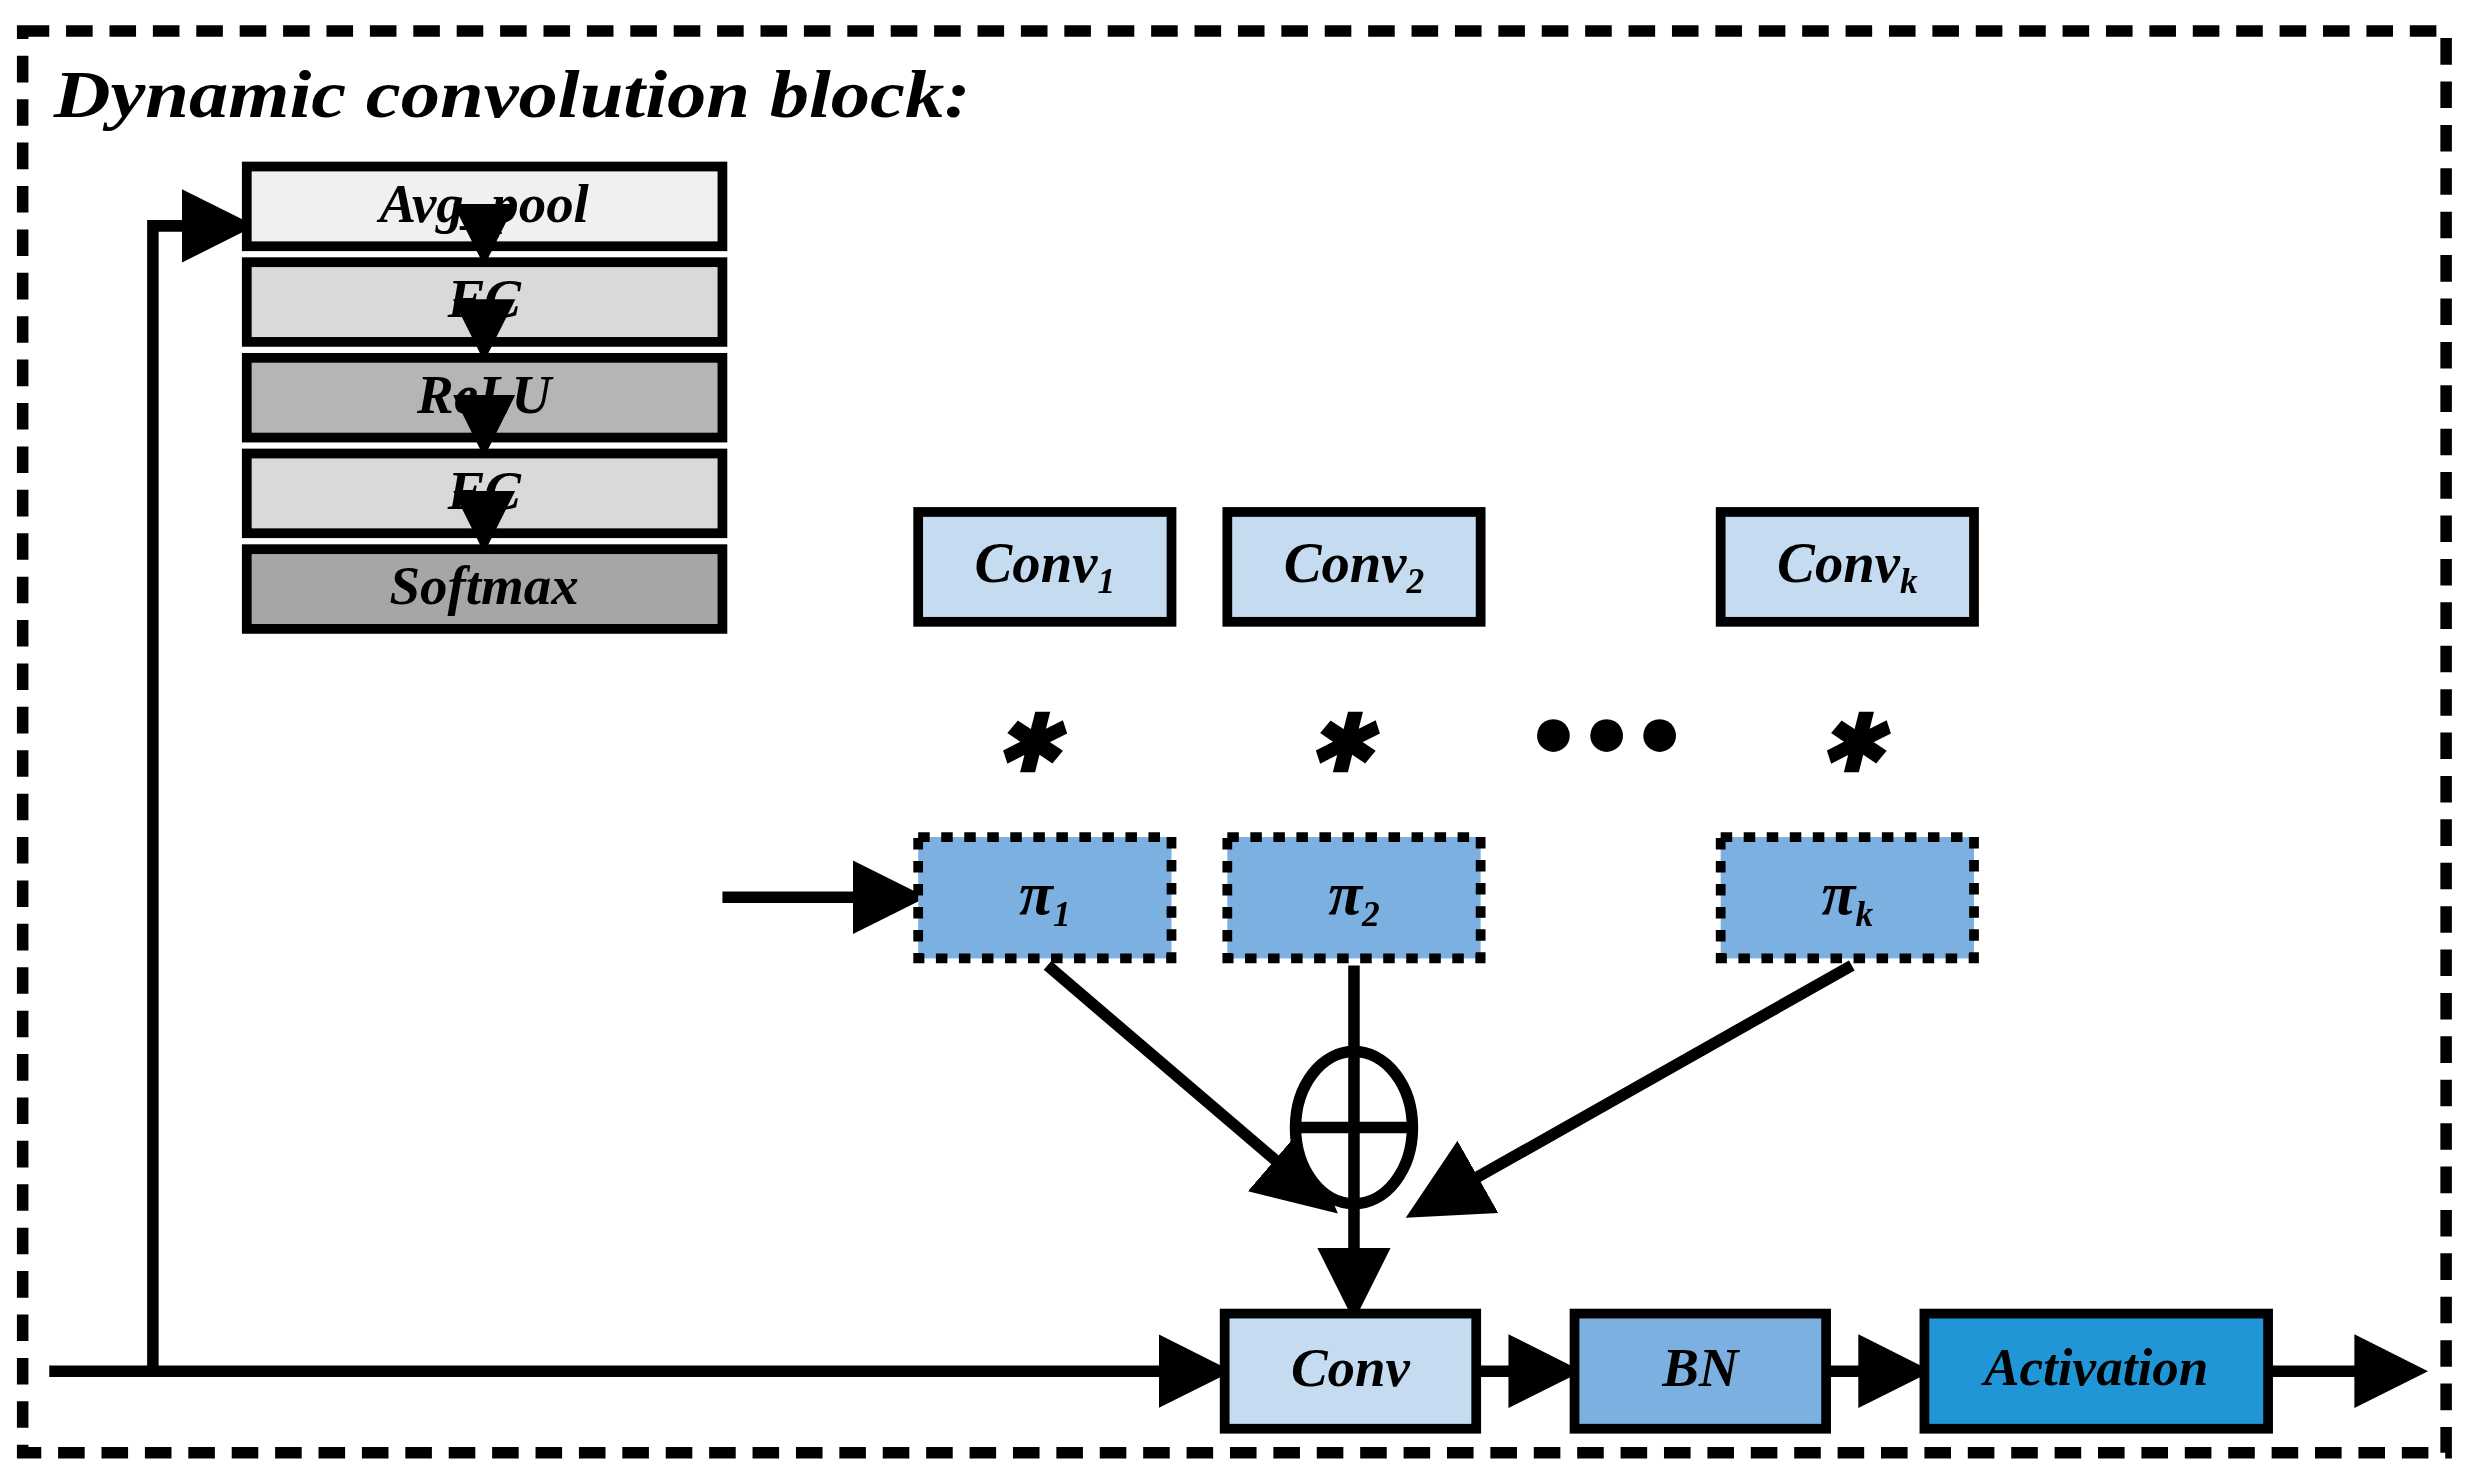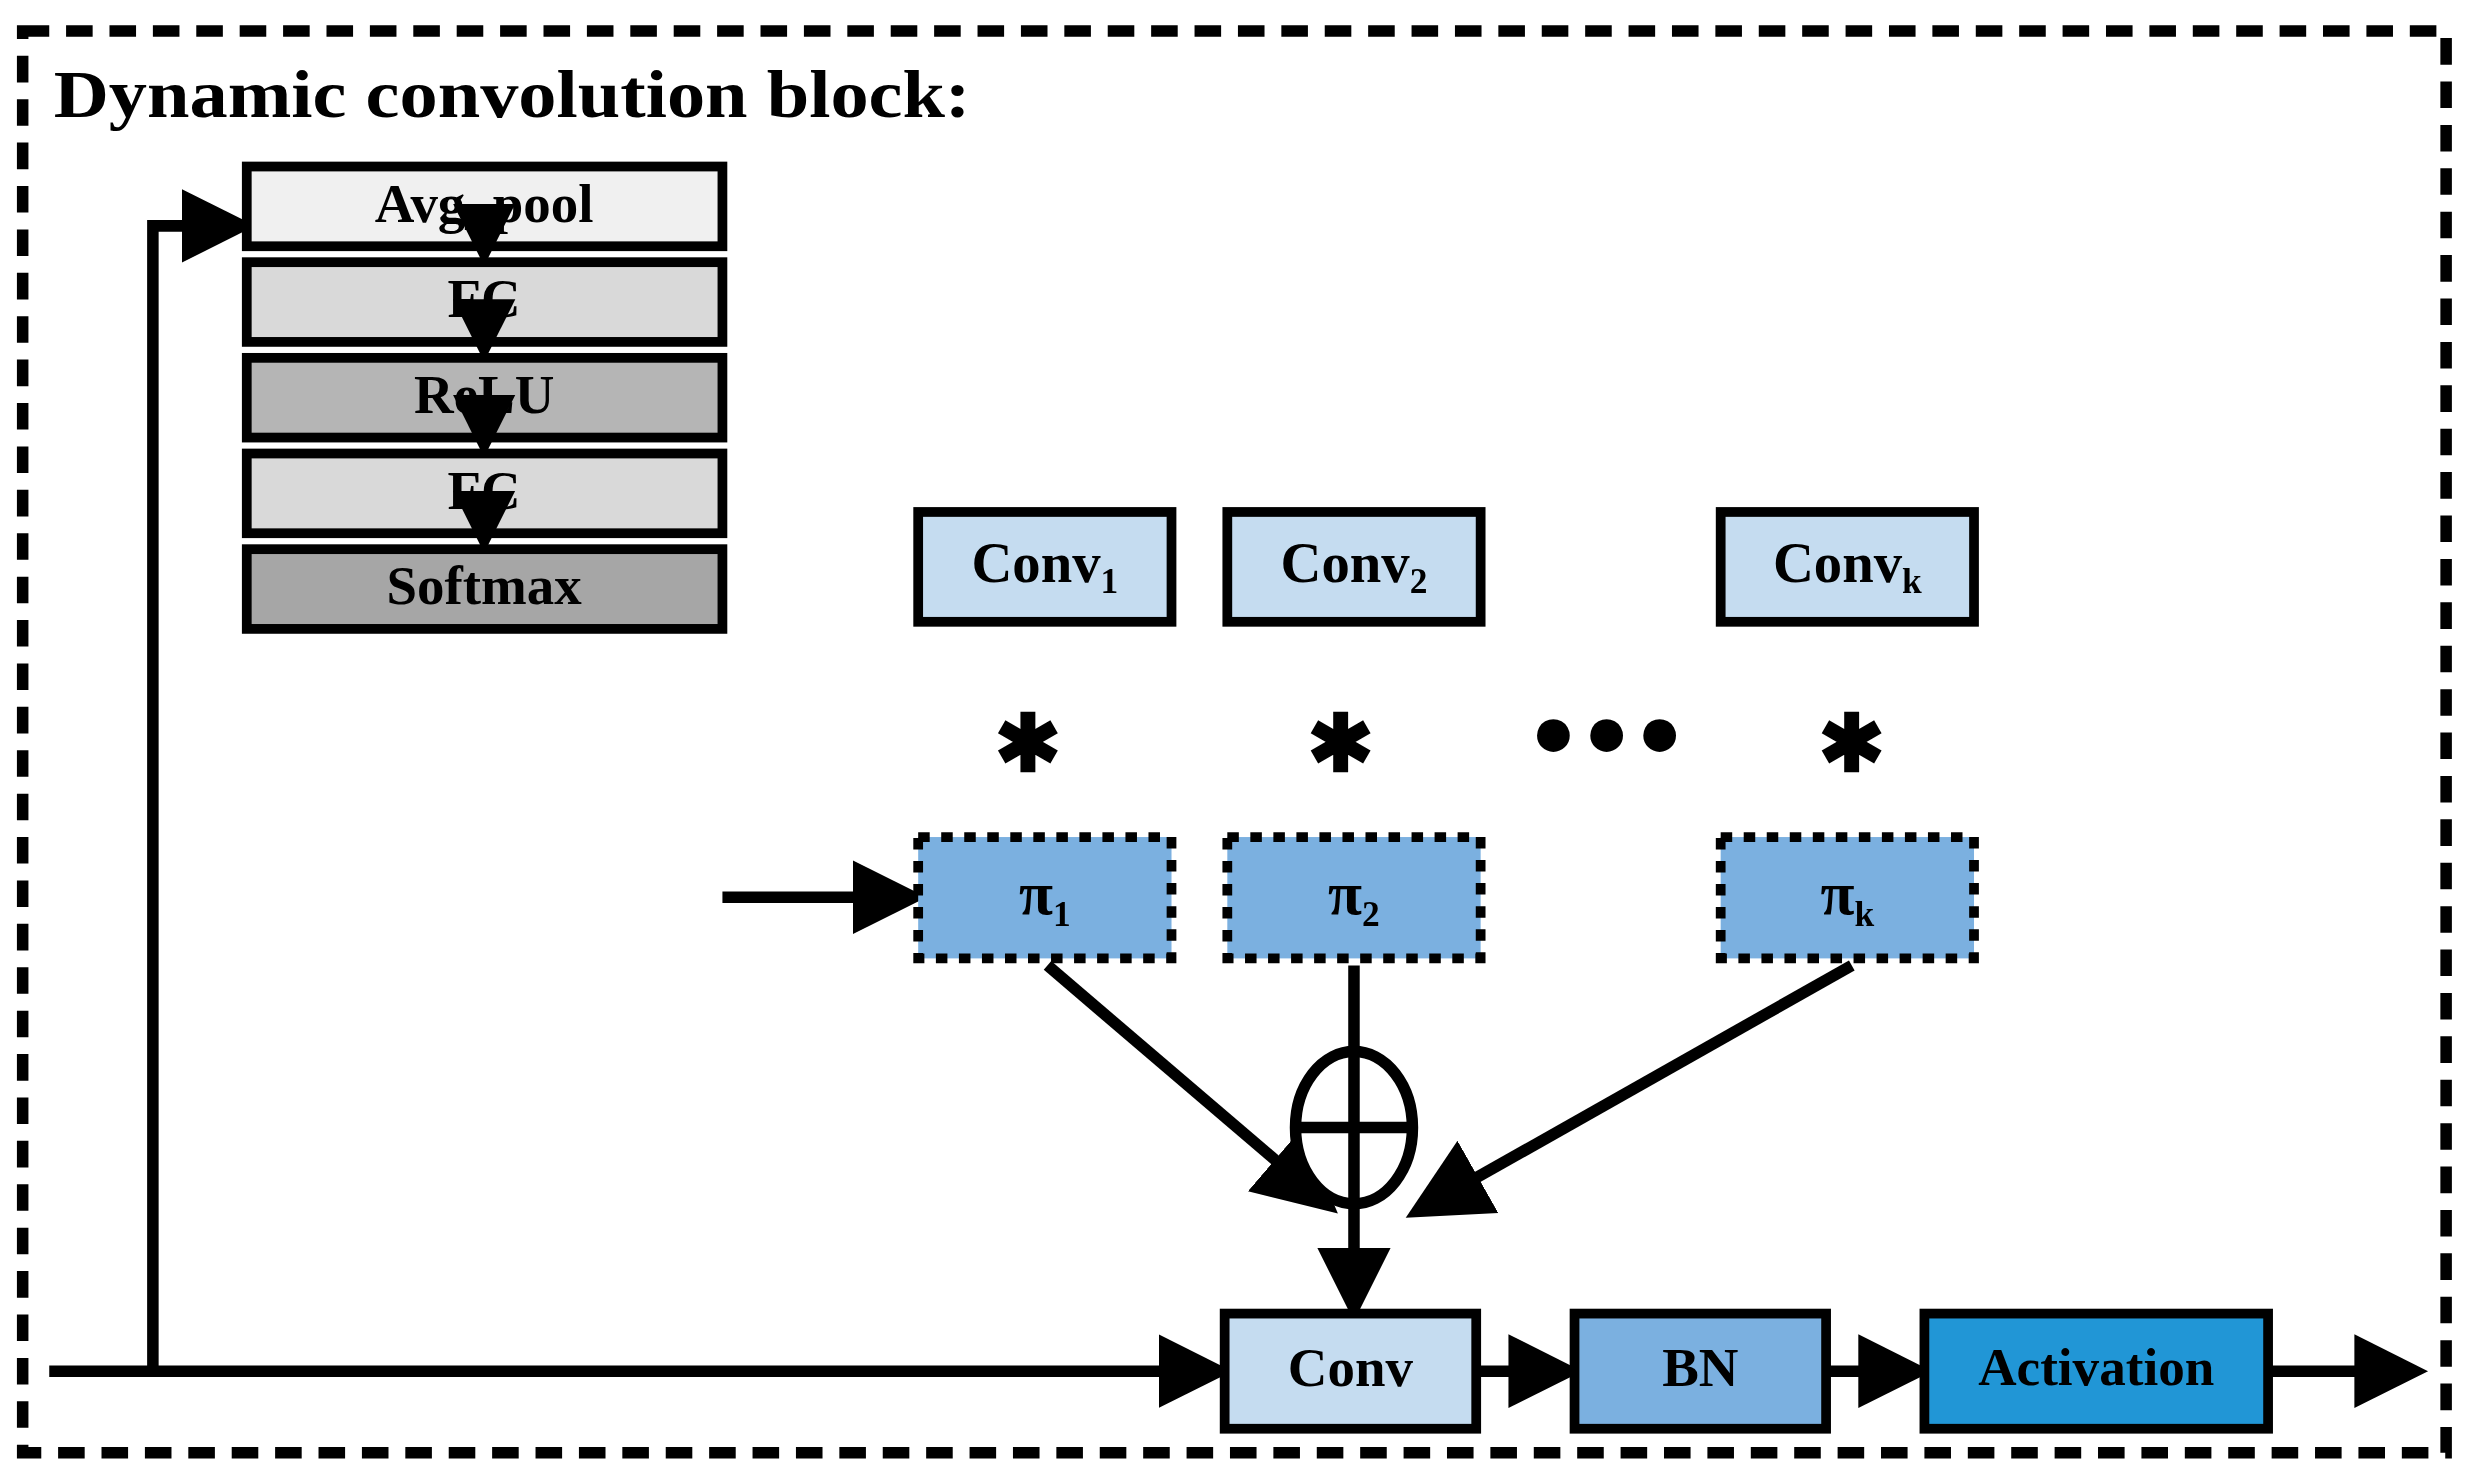--- a/index.html
+++ b/index.html
@@ -9,20 +9,21 @@
   }
   body {
     font-family: "Liberation Serif", "DejaVu Serif", serif;
   }
   #stage {
     position: relative;
     width: 2475px;
     height: 1481px;
     background: #ffffff;
     overflow: hidden;
+    font-style: italic;
   }
   #diagram {
     position: absolute;
     left: 0;
     top: 0;
     width: 2475px;
     height: 1481px;
     display: block;
   }
   .box-label {

